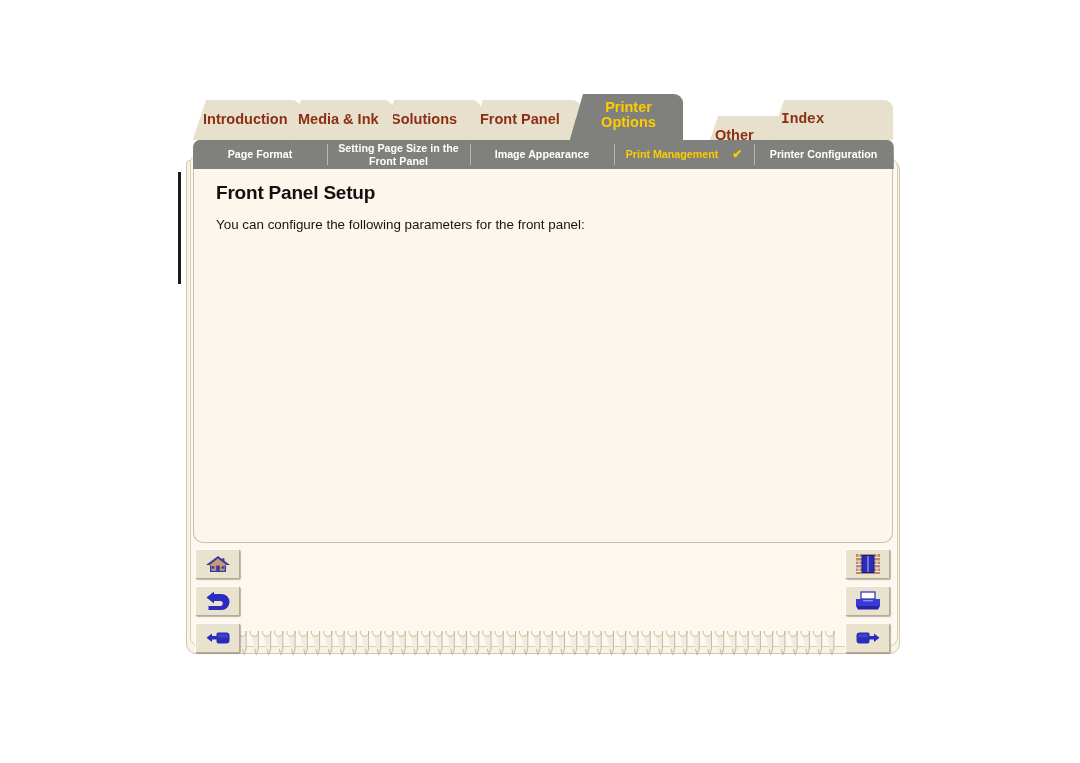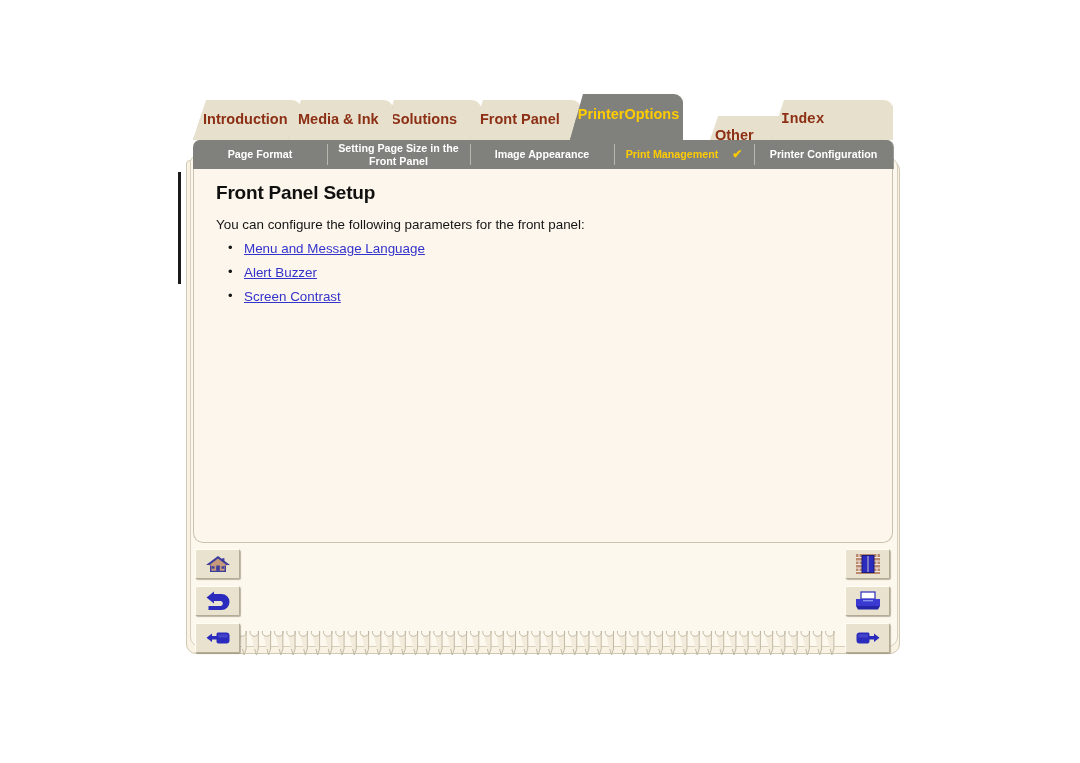--- a/index.html
+++ b/index.html
@@ -48,20 +48,21 @@
     transform: skewX(19deg);
     transform-origin: bottom left;
     border-top-left-radius: 6px;
   }
   .tab.active {
     background: #80807c;
     color: #ffcc00;
     z-index: 9;
     height: 46px;
     line-height: 1.05;
+    flex-direction: column;
     justify-content: center;
     padding-bottom: 4px;
     clip-path: polygon(13px 0, 100% 0, 100% 100%, 0 100%);
   }
   .tab.active::before { background: #80807c; }
   .tab .tl2 { display: block; }
 
   
   .subbar {
     position: absolute;
@@ -259,25 +260,20 @@
   </div>
 
   <div class="paper-back"></div>
   <div class="paper-back2"></div>
 
   <div class="leftbar"></div>
 
   <div class="page">
     <h1 class="title">Front Panel Setup</h1>
     <p class="intro">You can configure the following parameters for the front panel:</p>
-    <ul class="links">
-      <li><a>Menu and Message Language</a></li>
-      <li><a>Alert Buzzer</a></li>
-      <li><a>Screen Contrast</a></li>
-    </ul>
   </div>
 
   <svg class="spiral" viewBox="0 0 600 32">
     <g id="coils">
         <path d="M1.9224489795918362 2 C0.5224489795918368 9, 11.722448979591835 9, 10.122448979591837 2 L10.122448979591837 20 L8.122448979591837 26 L6.422448979591836 20" fill="#f3ecdc" stroke="#b9b09a" stroke-width="0.85" stroke-linejoin="round"></path>
         <path d="M14.167346938775509 2 C12.767346938775509 9, 23.967346938775506 9, 22.36734693877551 2 L22.36734693877551 20 L20.36734693877551 26 L18.66734693877551 20" fill="#f3ecdc" stroke="#b9b09a" stroke-width="0.85" stroke-linejoin="round"></path>
         <path d="M26.412244897959184 2 C25.012244897959185 9, 36.21224489795918 9, 34.61224489795919 2 L34.61224489795919 20 L32.61224489795919 26 L30.912244897959184 20" fill="#f3ecdc" stroke="#b9b09a" stroke-width="0.85" stroke-linejoin="round"></path>
         <path d="M38.65714285714285 2 C37.25714285714285 9, 48.457142857142856 9, 46.857142857142854 2 L46.857142857142854 20 L44.857142857142854 26 L43.15714285714285 20" fill="#f3ecdc" stroke="#b9b09a" stroke-width="0.85" stroke-linejoin="round"></path>
         <path d="M50.902040816326526 2 C49.50204081632653 9, 60.70204081632653 9, 59.10204081632653 2 L59.10204081632653 20 L57.10204081632653 26 L55.402040816326526 20" fill="#f3ecdc" stroke="#b9b09a" stroke-width="0.85" stroke-linejoin="round"></path>
         <path d="M63.14693877551019 2 C61.746938775510195 9, 72.94693877551019 9, 71.3469387755102 2 L71.3469387755102 20 L69.3469387755102 26 L67.6469387755102 20" fill="#f3ecdc" stroke="#b9b09a" stroke-width="0.85" stroke-linejoin="round"></path>

